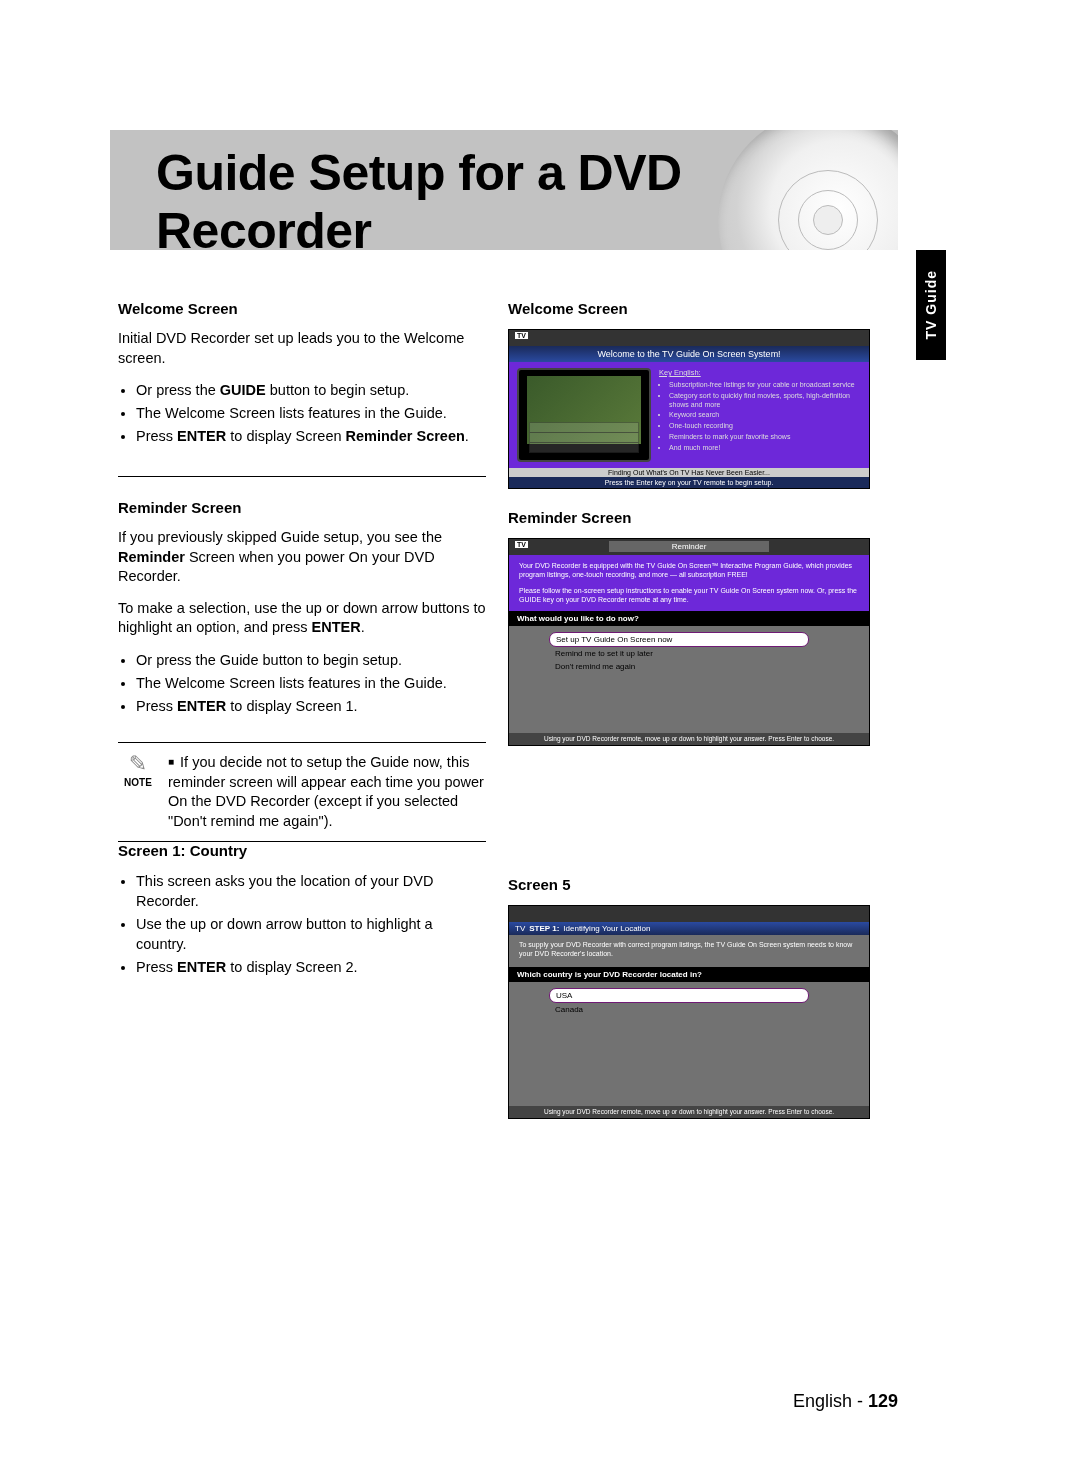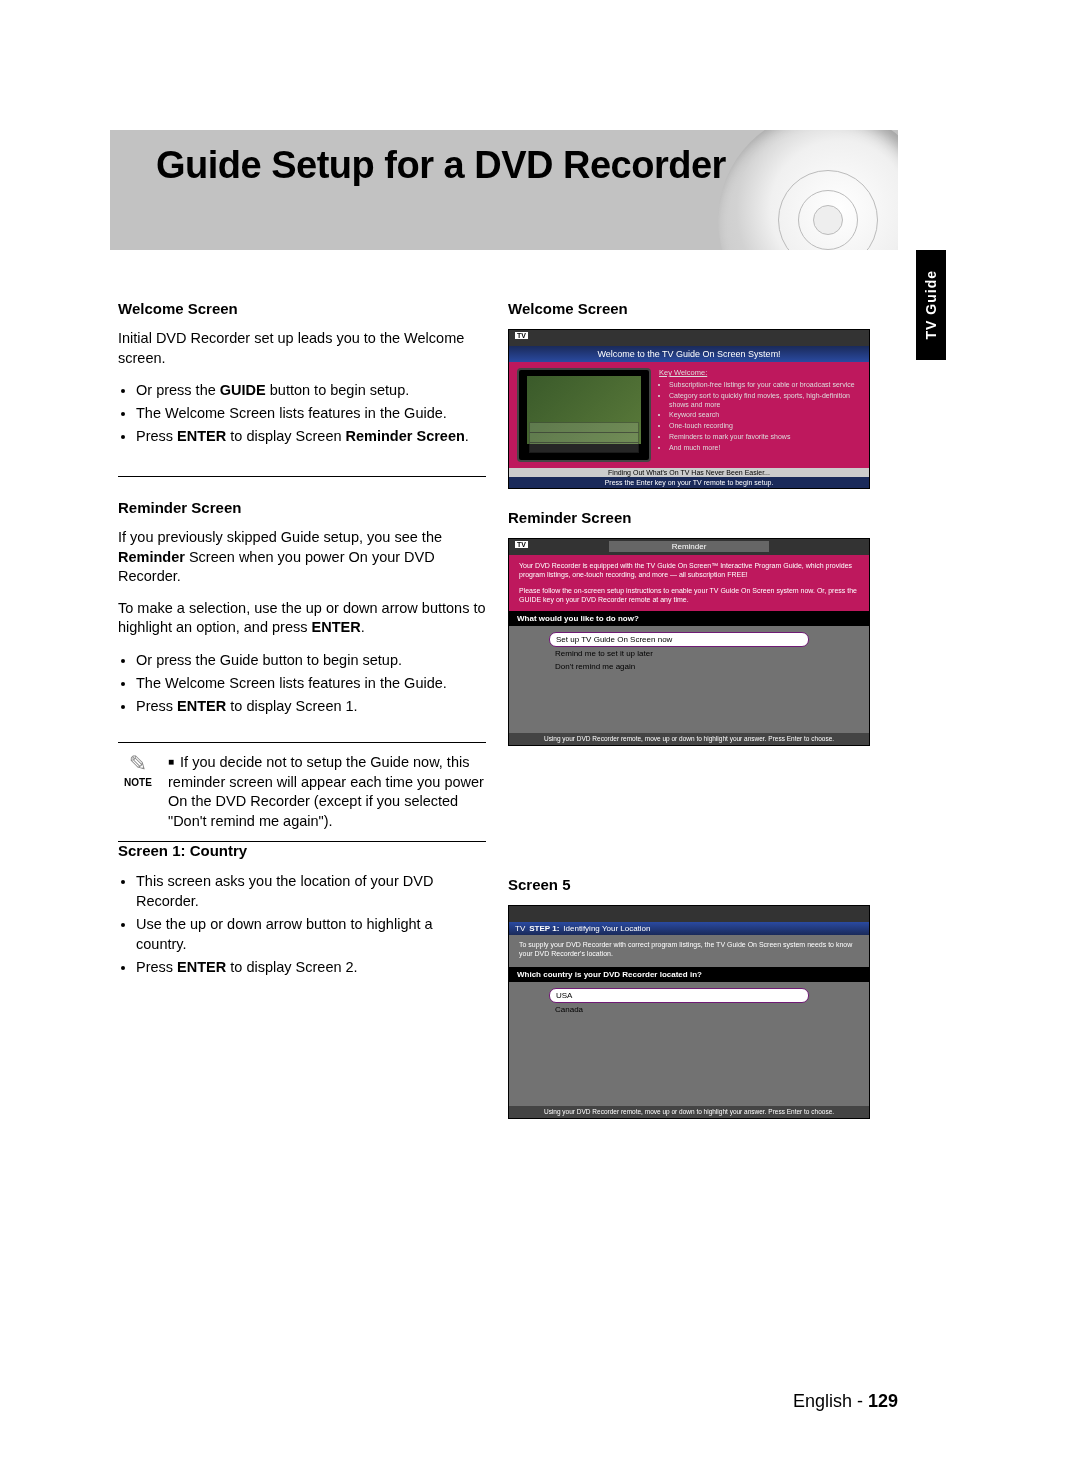--- a/index.html
+++ b/index.html
@@ -1,35 +1,35 @@
 <!DOCTYPE html>
 <html><head>
 <meta charset="utf-8">
 <style>
   html,body{margin:0;padding:0;background:#fff;font-family:Arial,Helvetica,sans-serif;color:#000;}
   .page{width:1080px;height:1482px;position:relative;background:#fff;overflow:hidden;}
   .banner{position:absolute;left:110px;top:130px;width:788px;height:120px;background:#c2c2c2;overflow:hidden;}
-  .banner-title{position:absolute;left:46px;top:14px;font-size:38px;font-weight:bold;color:#000;font-family:Arial,Helvetica,sans-serif;letter-spacing:-0.5px;}
+  .banner-title{position:absolute;left:46px;top:14px;font-size:50px;font-weight:bold;color:#000;font-family:Arial,Helvetica,sans-serif;letter-spacing:-0.5px;}
   .banner-disc{position:absolute;right:-40px;top:-20px;width:220px;height:220px;border-radius:50%;background:radial-gradient(circle at 55% 45%, #fff 0%, #f0f0f0 40%, #d2d2d2 60%, #c2c2c2 100%);box-shadow:-6px 6px 14px rgba(0,0,0,0.25) inset;}
   .banner-disc .ring{position:absolute;border-radius:50%;border:1px solid #bbb;}
   .tab{position:absolute;right:134px;top:250px;width:30px;height:110px;background:#000;display:flex;align-items:center;justify-content:center;}
   .tab span{color:#fff;font-size:14px;font-weight:bold;writing-mode:vertical-rl;transform:rotate(180deg);letter-spacing:1px;}
   .leftcol{position:absolute;left:118px;top:300px;width:368px;}
   .rightcol{position:absolute;left:508px;top:300px;width:370px;}
   .sec-head{font-weight:bold;font-size:15px;margin:0 0 12px 0;}
   .para{font-size:14.5px;line-height:1.35;margin:0 0 12px 0;}
   ul.bul{margin:0 0 12px 0;padding-left:18px;}
   ul.bul li{font-size:14.5px;line-height:1.38;margin-bottom:3px;}
   .hr{border:0;border-top:1px solid #000;margin:30px 0 22px 0;}
   .note-box{border-top:1px solid #000;border-bottom:1px solid #000;padding:10px 0;display:flex;gap:10px;}
   .note-icon{width:40px;flex:0 0 40px;text-align:center;font-size:11px;}
   .note-icon .g{font-size:22px;line-height:1;color:#888;}
   .note-text{font-size:14.5px;line-height:1.35;}
   .note-text .sq{font-size:10px;display:inline-block;margin-right:6px;vertical-align:2px;}
-  .shot{width:360px;border:1px solid #000;margin-bottom:4px;background:#be185d;font-family:Arial,Helvetica,sans-serif;color:#fff;}
+  .shot{width:360px;border:1px solid #000;margin-bottom:4px;background:#6d28d9;font-family:Arial,Helvetica,sans-serif;color:#fff;}
   .shot-header{height:16px;background:#333;position:relative;}
   .shot-header .tv{position:absolute;left:6px;top:2px;font-size:7px;font-weight:bold;background:#fff;color:#000;padding:0 2px;}
   .shot-center-title{background:#666;color:#fff;font-size:8px;text-align:center;padding:1px 0;position:absolute;left:100px;right:100px;top:2px;}
   .welcome-banner{background:linear-gradient(#1a2a5a,#2a4aa0);color:#fff;font-size:9px;text-align:center;padding:3px 0;}
   .welcome-body{display:flex;padding:6px 8px;gap:8px;}
   .tv-mock{width:130px;height:90px;background:#000;border:2px solid #444;border-radius:4px;position:relative;}
   .tv-mock .scr{position:absolute;left:8px;right:8px;top:6px;bottom:16px;background:linear-gradient(135deg,#3a5a2a,#5a7a3a);}
   .tv-mock .row{position:absolute;height:9px;background:rgba(255,255,255,0.15);border:1px solid rgba(0,0,0,0.3);left:2px;right:2px;}
   .kf{flex:1;font-size:7px;color:#ddd;}
   .kf .ul{text-decoration:underline;font-size:7.5px;margin-bottom:4px;}
@@ -121,21 +121,21 @@
       <div class="welcome-banner">Welcome to the TV Guide On Screen System!</div>
       <div class="welcome-body">
         <div class="tv-mock">
           <div class="scr">
             <div class="row" style="top:46px;"></div>
             <div class="row" style="top:56px;"></div>
             <div class="row" style="top:66px;"></div>
           </div>
         </div>
         <div class="kf">
-          <div class="ul">Key Welcome:</div>
+          <div class="ul">Key English:</div>
           <ul>
             <li>Subscription-free listings for your cable or broadcast service</li>
             <li>Category sort to quickly find movies, sports, high-definition shows and more</li>
             <li>Keyword search</li>
             <li>One-touch recording</li>
             <li>Reminders to mark your favorite shows</li>
             <li>And much more!</li>
           </ul>
         </div>
       </div>

